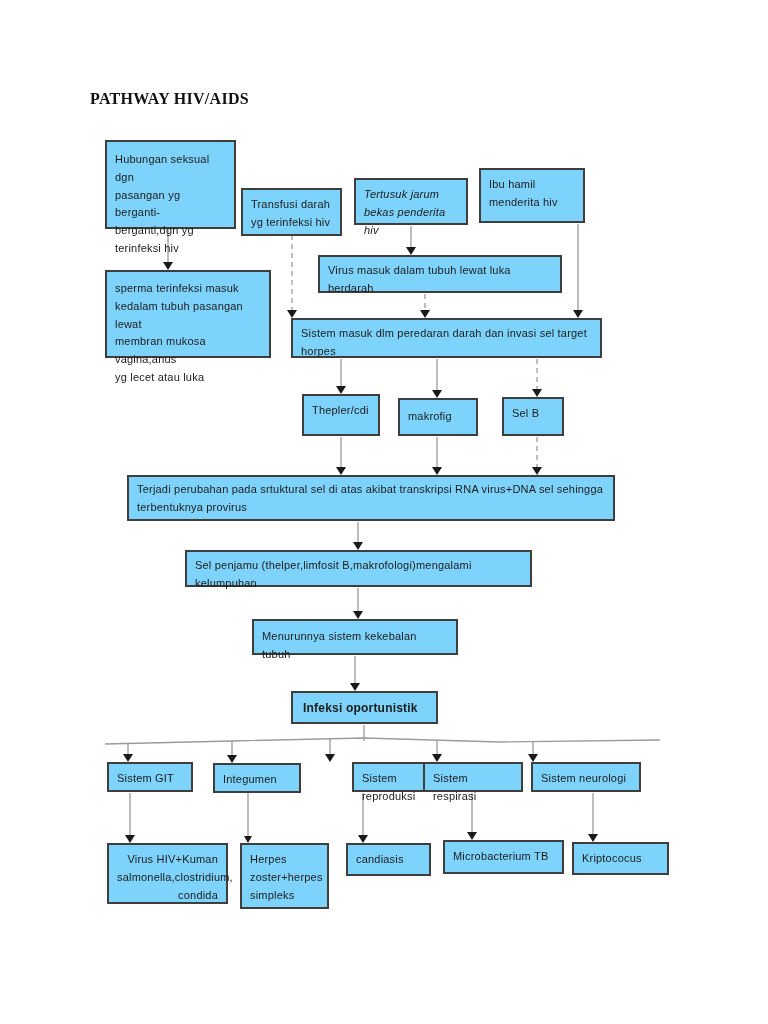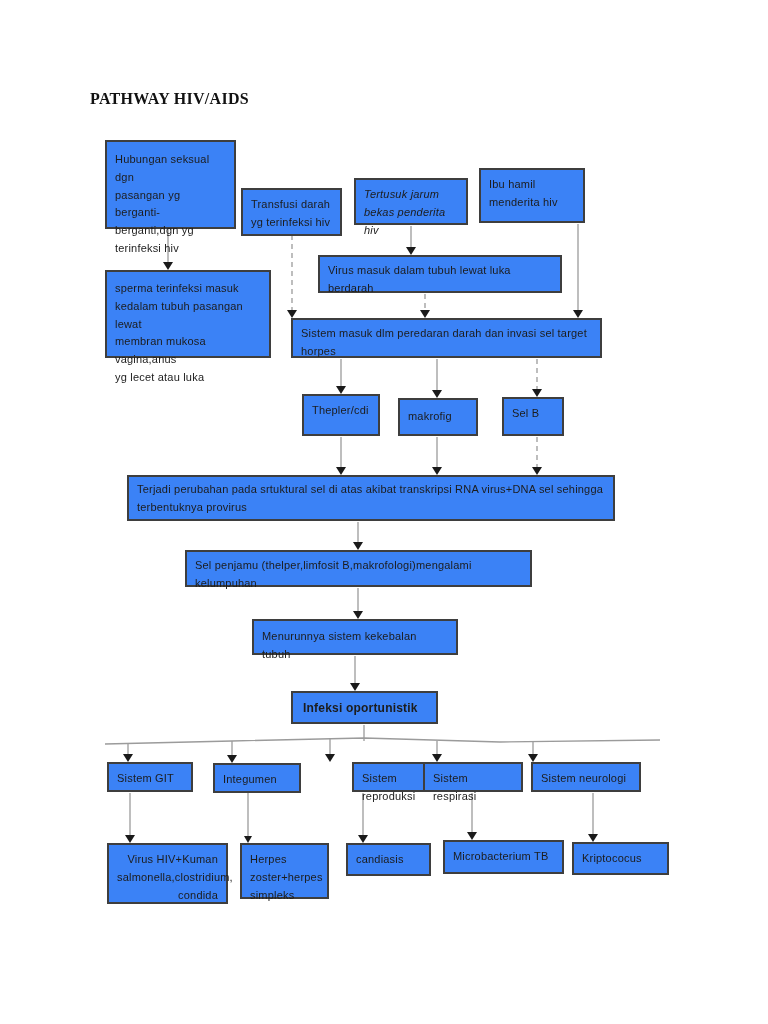--- a/index.html
+++ b/index.html
@@ -6,21 +6,21 @@
   .page{
     position:relative;width:768px;height:1024px;background:#ffffff;overflow:hidden;
     font-family:"Liberation Sans",sans-serif;color:#1a1a1a;
   }
   .title{
     position:absolute;left:90px;top:90px;
     font-family:"Liberation Serif",serif;font-weight:bold;font-size:16px;letter-spacing:.3px;color:#111;
   }
   svg.connectors{position:absolute;left:0;top:0;pointer-events:none;}
   .box{
-    position:absolute;border:2px solid #3e3e3e;background:#3b82f6;
+    position:absolute;border:2px solid #3e3e3e;background:#7dd3fc;
     font-size:11px;line-height:1.62;white-space:pre-line;color:#1c1c1c;
     padding:6px 8px;box-sizing:border-box;letter-spacing:.2px;
   }
   
   .b-hubungan{left:105px;top:140px;width:131px;height:89px;padding-top:9px;}
   .b-transfusi{left:241px;top:188px;width:101px;height:48px;}
   .b-tertusuk{left:354px;top:178px;width:114px;height:47px;font-style:italic;}
   .b-ibuhamil{left:479px;top:168px;width:106px;height:55px;}
   
   .b-sperma{left:105px;top:270px;width:166px;height:88px;padding-top:8px;}
@@ -38,21 +38,21 @@
   .b-infeksi{left:291px;top:691px;width:147px;height:33px;font-weight:bold;font-size:12px;padding-top:6px;padding-left:10px;}
   
   .sysbox{height:30px;padding-top:6px;}
   .b-git{left:107px;top:762px;width:86px;}
   .b-integumen{left:213px;top:763px;width:88px;}
   .b-reproduksi{left:308px;top:762px;width:107px;margin-left:44px;}
   .b-respirasi{left:423px;top:762px;width:100px;}
   .b-neurologi{left:531px;top:762px;width:110px;}
   
   .b-virushiv{left:107px;top:843px;width:121px;height:61px;text-align:right;}
-  .b-herpes{left:240px;top:843px;width:89px;height:56px;}
+  .b-herpes{left:240px;top:843px;width:89px;height:66px;}
   .b-candiasis{left:346px;top:843px;width:85px;height:33px;}
   .b-microbacterium{left:443px;top:840px;width:121px;height:34px;}
   .b-kriptococus{left:572px;top:842px;width:97px;height:33px;}
 
   .cline{stroke:#9b9b9b;stroke-width:1.3;fill:none;}
   .cline.dashed{stroke-dasharray:5 4;}
   .ahead{fill:#1a1a1a;stroke:none;}
 </style>
 </head>
 <body>

